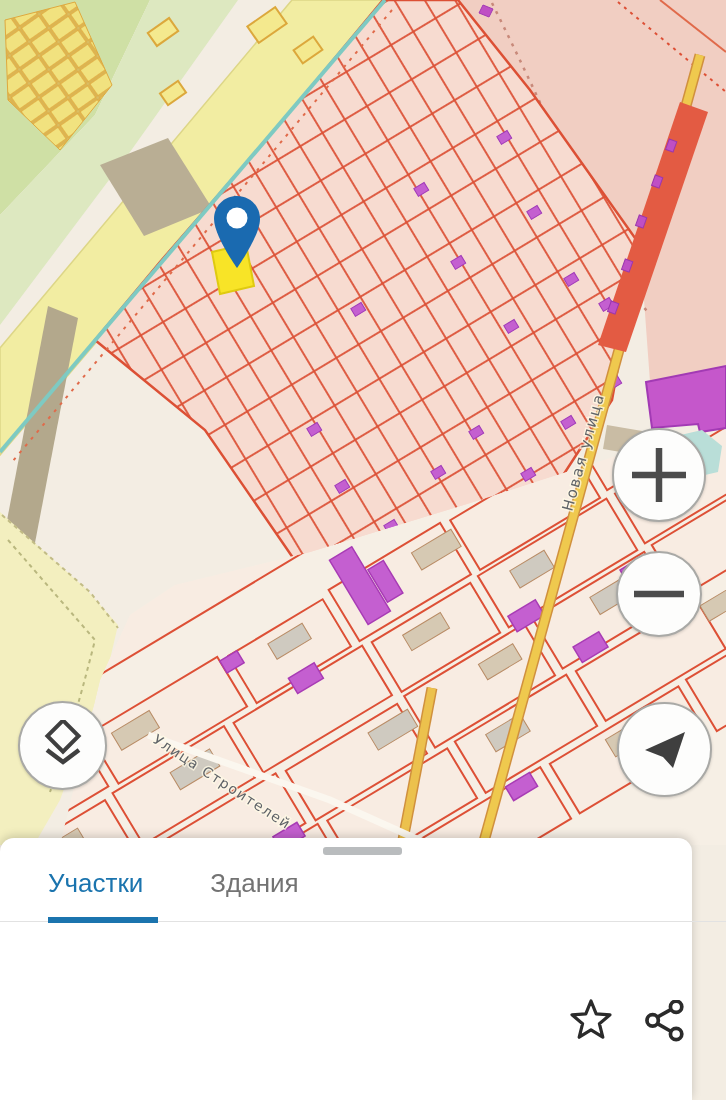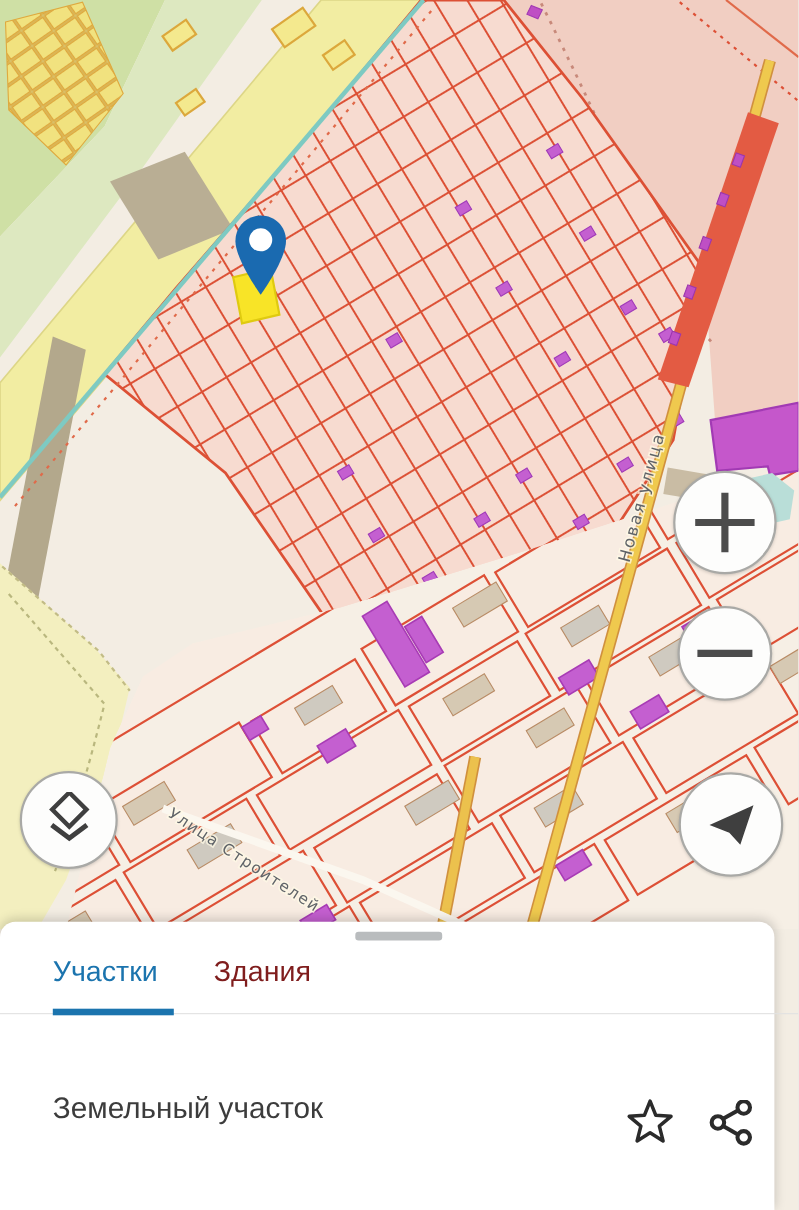--- a/index.html
+++ b/index.html
@@ -13,26 +13,26 @@
   .ctl{position:absolute;border-radius:50%;background:#fdfdfc;border:2px solid #a9a9a6;
        box-shadow:0 1px 3px rgba(0,0,0,.18);display:flex;align-items:center;justify-content:center;
        box-sizing:border-box;cursor:pointer;}
   .ctl svg{display:block;}
   #zoomIn {left:612px;top:428px;width:94px;height:94px;}
   #zoomOut{left:616px;top:551px;width:86px;height:86px;}
   #layers {left:18px; top:701px;width:89px;height:89px;}
   #compass{left:617px;top:702px;width:95px;height:95px;}
   
   .sheet{position:absolute;left:0;top:838px;width:692px;height:262px;background:#ffffff;
-         border-radius:14px 14px 0 0;box-shadow:0 -2px 10px rgba(0,0,0,.18);padding-left:12px;}
+         border-radius:14px 14px 0 0;box-shadow:0 -2px 10px rgba(0,0,0,.18);}
   .handle{position:absolute;left:323px;top:9px;width:79px;height:8px;border-radius:3px;background:#b9bcbe;cursor:grab;}
   .tabs{position:absolute;left:48px;top:30px;display:flex;gap:51px;font-size:26px;}
   .tab{cursor:pointer;line-height:1.2;}
   .tab.active{color:#1b74ae;}
-  .tab.inactive{color:#7f1d1d;}
+  .tab.inactive{color:#737373;margin-left:16px;}
   .tab-underline{position:absolute;left:48px;top:79px;width:110px;height:6px;background:#1b74ae;}
   .tabs-divider{position:absolute;left:0;top:83px;width:726px;height:1px;background:#e2e2e2;}
   .parcel-card{position:absolute;left:48px;top:140px;}
   .cad-num{font-size:31px;color:#2182c2;letter-spacing:.5px;cursor:pointer;text-decoration:none;display:inline-block;}
   .parcel-type{font-size:27px;color:#3c3c3c;margin-top:14px;}
   .card-actions{position:absolute;top:160px;left:568px;display:flex;gap:28px;align-items:center;}
   .icon-btn{width:46px;height:46px;display:flex;align-items:center;justify-content:center;cursor:pointer;background:none;border:none;padding:0;}
 </style>
 </head>
 <body>
@@ -239,21 +239,20 @@
     <div class="handle"></div>
 
     <div class="tabs">
       <div class="tab active">Участки</div>
       <div class="tab inactive">Здания</div>
     </div>
     <div class="tabs-divider"></div>
     <div class="tab-underline"></div>
 
     <div class="parcel-card">
-      <div class="parcel-type">Земельный участок</div>
     </div>
 
     <div class="card-actions">
       <button class="icon-btn">
         <svg width="46" height="46" viewBox="-23 -23 46 46">
           <path d="M 0,-20 L 5.2,-7.1 L 19,-6.2 L 8.4,2.7 L 11.8,16.2 L 0,8.8 L -11.8,16.2 L -8.4,2.7 L -19,-6.2 L -5.2,-7.1 Z" fill="none" stroke="#2b2b2b" stroke-width="3.2" stroke-linejoin="round"></path>
         </svg>
       </button>
       <button class="icon-btn">
         <svg width="42" height="42" viewBox="0 0 34 34">

